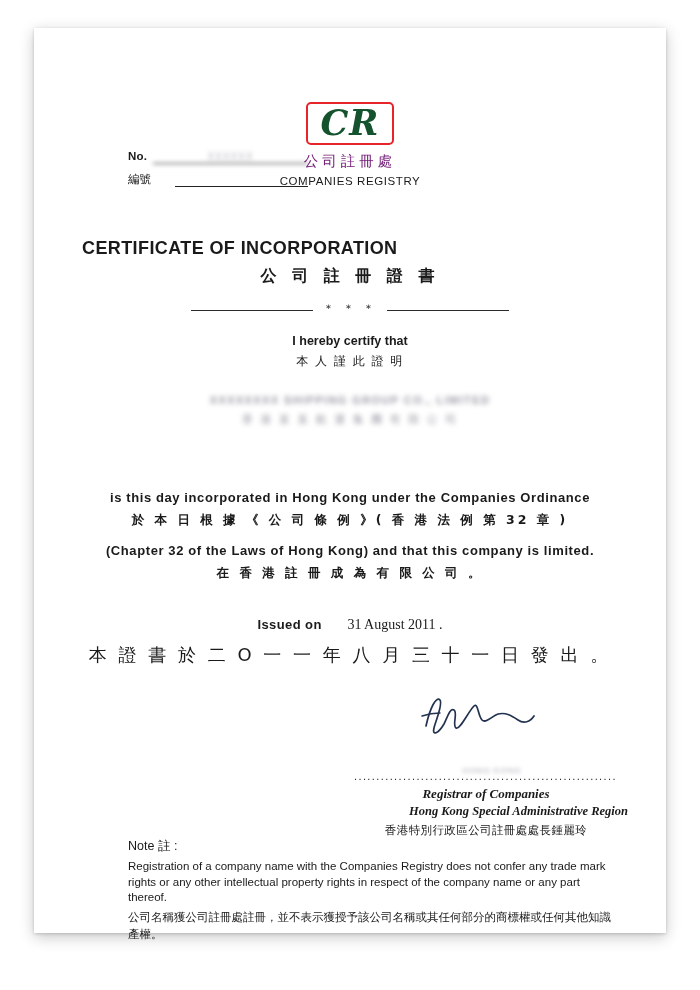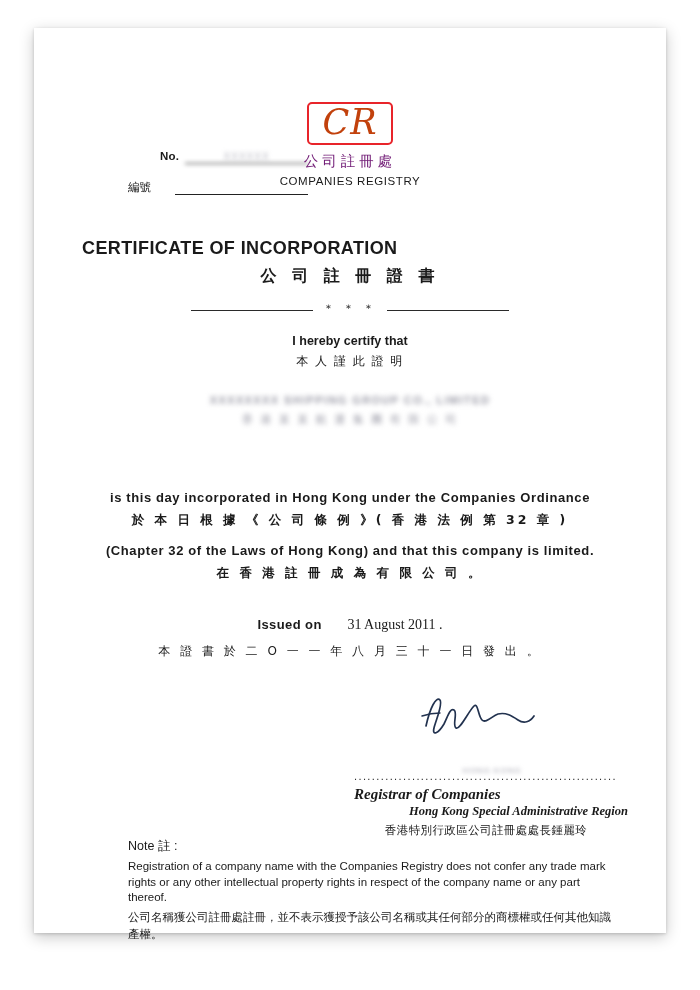--- a/index.html
+++ b/index.html
@@ -53,35 +53,34 @@
   }
   .reg-no-row {
     display: flex;
     align-items: flex-end;
     gap: 6px;
   }
   .reg-no-label {
     font-weight: bold;
     font-size: 11.5px;
     letter-spacing: 0.2px;
-    margin-left: 32px;
   }
   .reg-no-value {
     flex: 1;
     border-bottom: 1px solid #222;
     height: 14px;
     color: #b9b9c2;
     filter: blur(2.1px);
     font-size: 10px;
     text-align: center;
     letter-spacing: 1px;
     overflow: hidden;
   }
   .reg-no-row2 {
-    margin-top: 15px;
+    margin-top: 7px;
     display: flex;
     align-items: flex-end;
     gap: 24px;
   }
   .reg-no-label-cn {
     font-size: 11.5px;
     font-family: "DejaVu Sans", sans-serif;
   }
   .reg-no-blank {
     flex: 1;
@@ -99,24 +98,24 @@
   }
   .cr-mark {
     display: inline-block;
     border: 2.6px solid #e8242a;
     border-radius: 5px;
     padding: 1px 13px 3px 13px;
     line-height: 1;
   }
   .cr-mark .cr-text {
     font-family: "DejaVu Serif", serif;
-    font-weight: normal;
+    font-weight: bold;
     font-style: italic;
     font-size: 35px;
-    color: #c2410c;
+    color: #14532d;
     letter-spacing: 1px;
   }
   .cr-cn {
     margin-top: 7px;
     font-family: "DejaVu Sans", sans-serif;
     font-size: 14.5px;
     letter-spacing: 4px;
     color: #701a75;
   }
   .cr-en {
@@ -247,21 +246,21 @@
     font-family: "Liberation Serif", serif;
     font-size: 14px;
     margin-left: 22px;
   }
   .issued-cn {
     position: absolute;
     left: 0; top: 577px;
     width: 536px;
     text-align: center;
     font-family: "DejaVu Sans", sans-serif;
-    font-size: 12px;
+    font-size: 18px;
     letter-spacing: 3px;
   }
 
   
   .sig-area {
     position: absolute;
     left: 250px;
     top: 620px;
     width: 286px;
     height: 120px;
@@ -292,22 +291,22 @@
     font-size: 8px;
     color: #a3a3ae;
     filter: blur(1.9px);
     letter-spacing: 1px;
   }
   .registrar-en {
     position: absolute;
     left: 22px;
     top: 100px;
     width: 264px;
-    text-align: left;
-    font-size: 15px;
+    text-align: center;
+    font-size: 13px;
     font-weight: bold;
     font-style: italic;
     font-family: "Liberation Serif", serif;
   }
   .registrar-region {
     position: absolute;
     left: 12px;
     top: 118px;
     width: 284px;
     text-align: right;

